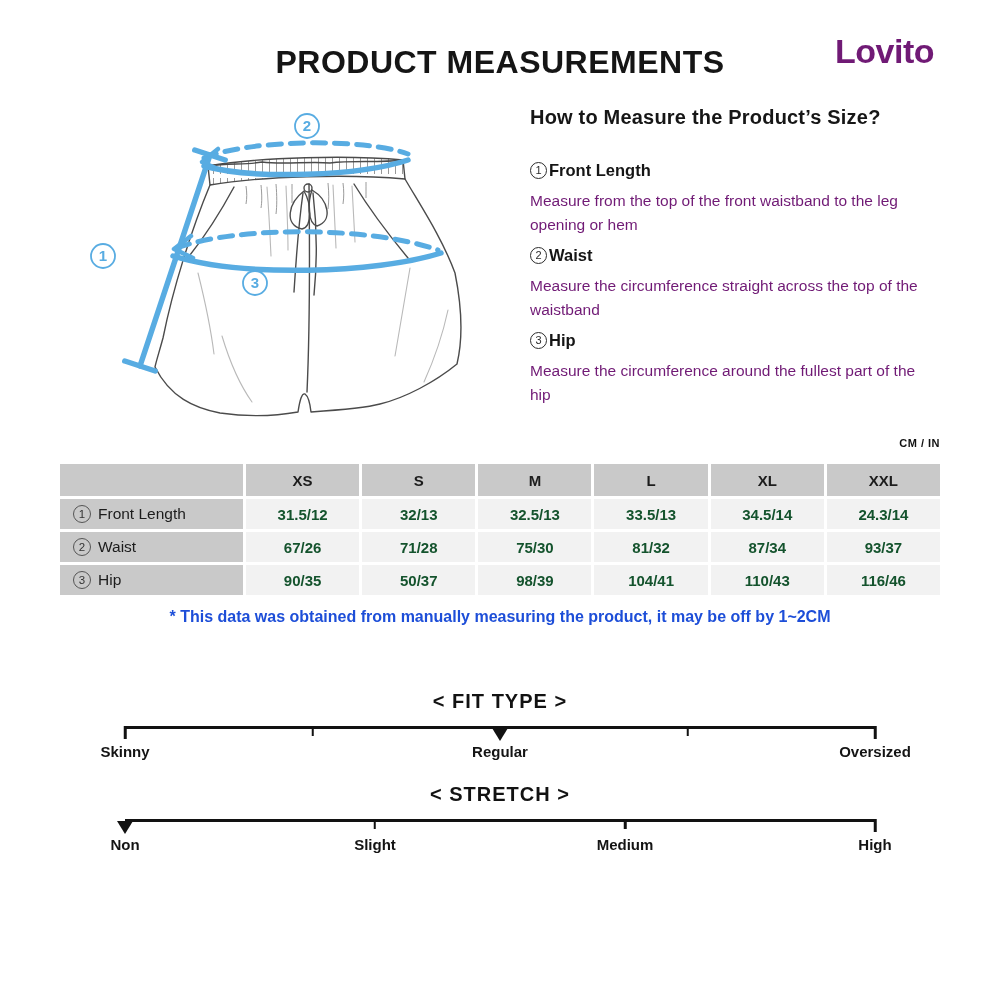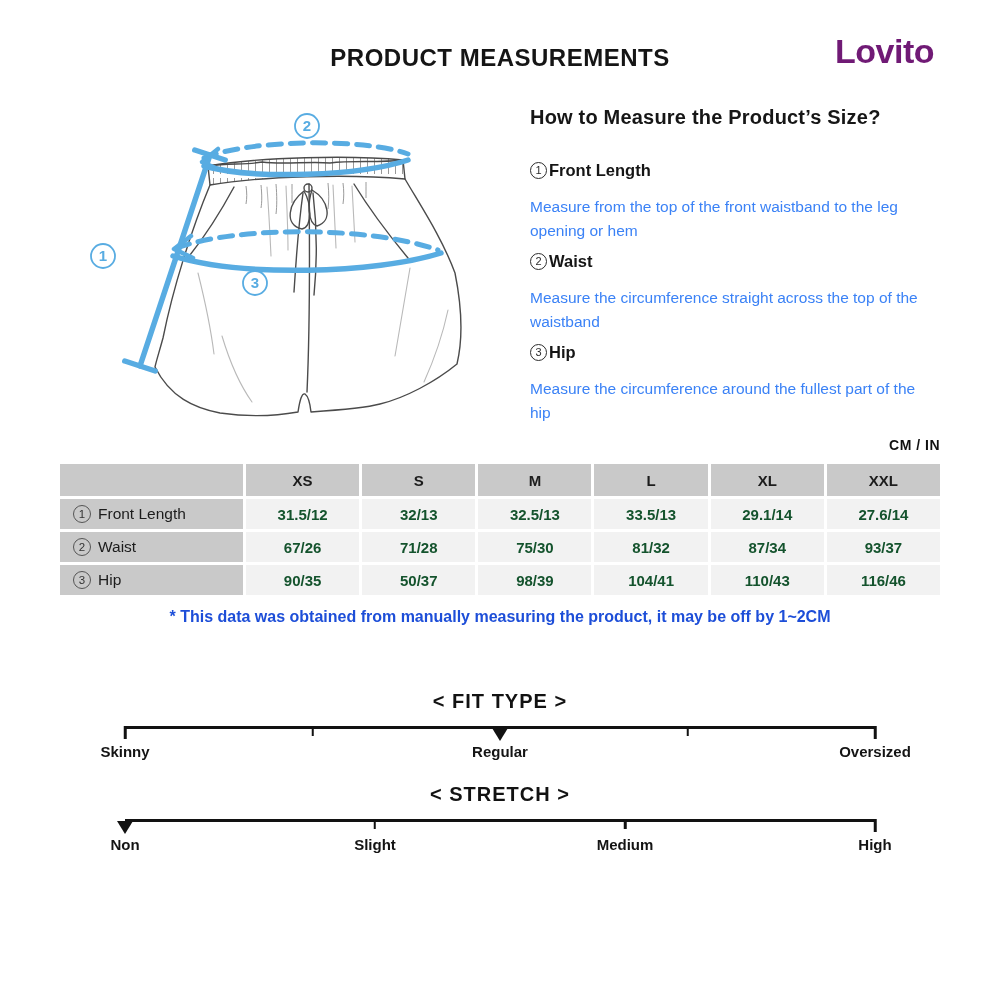--- a/index.html
+++ b/index.html
@@ -6,21 +6,21 @@
     --accent:#58ACE2;
     --table-head-bg:#c9c9c9;
     --table-cell-bg:#f2f2f2;
   }
   *{margin:0;padding:0;box-sizing:border-box}
   body{background:#fff;font-family:"Liberation Sans",sans-serif;color:#111}
   .page{position:relative;width:1000px;height:1000px;background:#fff;overflow:hidden;margin:0 auto}
 
   
   .title{position:absolute;top:44px;left:0;right:0;text-align:center;
-         font-size:24px;font-weight:800;letter-spacing:.5px;color:#151515}
+         font-size:32px;font-weight:800;letter-spacing:.5px;color:#151515}
   .brand{position:absolute;top:32px;right:66px;font-size:34px;font-weight:800;
          letter-spacing:-.5px;color:#701a75}
 
   
   .diagram{position:absolute;left:70px;top:98px;width:430px;height:338px}
   .outline{stroke:#4b4b4b;stroke-width:1.4;fill:none;stroke-linecap:round;stroke-linejoin:round}
   .band{stroke:#4b4b4b;stroke-width:1.4;fill:url(#elas)}
   .fold{stroke:#b9b9b9;stroke-width:1.1;fill:none;stroke-linecap:round}
   .gath{stroke:#8f8f8f;stroke-width:.9;fill:none}
   .blu{stroke:var(--accent);fill:none;stroke-linecap:round}
@@ -28,27 +28,27 @@
   .dash{stroke-width:5;stroke-dasharray:13 9}
   .arw{stroke-width:4.5;stroke-linejoin:round}
   .badge{fill:#fff;stroke:var(--accent);stroke-width:1.8}
   .badge-t{fill:var(--accent);font:700 15px "Liberation Sans",sans-serif;text-anchor:middle}
 
   
   .howto{position:absolute;left:530px;top:106px;width:396px}
   .howto h2{font-size:20px;font-weight:700;color:#161616;margin-bottom:28px;letter-spacing:.2px}
   .hitem .term{display:flex;align-items:center;font-size:16.5px;font-weight:700;
                line-height:26px;color:#151515}
-  .hitem .desc{font-size:15.5px;line-height:23.5px;color:#3b82f6;margin:12px 0 6px}
+  .hitem .desc{font-size:15.5px;line-height:23.5px;color:#701a75;margin:6px 0 6px}
   .cnum{display:inline-flex;align-items:center;justify-content:center;flex:0 0 auto;
         width:17px;height:17px;border:1.3px solid #2c2c2c;border-radius:50%;
         font-size:11px;font-weight:400;color:#2c2c2c;margin-right:2px;background:#fff0}
 
   
-  .unit{position:absolute;top:437px;right:60px;font-size:14px;font-weight:700;letter-spacing:.5px}
+  .unit{position:absolute;top:437px;right:60px;font-size:11px;font-weight:700;letter-spacing:.5px}
   .size-table{position:absolute;left:60px;top:464px;width:880px;display:grid;
               grid-template-columns:183px repeat(6,1fr);gap:3px}
   .cell{height:32px;display:flex;align-items:center;justify-content:center;font-size:15px}
   .cell.head{background:var(--table-head-bg);font-weight:700;color:#1c1c1c}
   .cell.corner{background:var(--table-head-bg)}
   .cell.rowlabel{background:var(--table-head-bg);justify-content:flex-start;
                  padding-left:13px;gap:7px;font-size:15.5px;color:#1c1c1c;height:30px}
   .cell.rowlabel .cnum{width:18px;height:18px;border-color:#555;color:#333;font-size:11.5px;margin:0}
   .cell.val{background:var(--table-cell-bg);font-weight:700;color:#14532d;height:30px}
 
@@ -199,22 +199,22 @@
     <div class="cell head">XXL</div>
 
     <div class="cell rowlabel">
       <span class="cnum">1</span>
       <span>Front Length</span>
     </div>
     <div class="cell val">31.5/12</div>
     <div class="cell val">32/13</div>
     <div class="cell val">32.5/13</div>
     <div class="cell val">33.5/13</div>
-    <div class="cell val">29.1/14</div>
-    <div class="cell val">27.6/14</div>
+    <div class="cell val">34.5/14</div>
+    <div class="cell val">24.3/14</div>
 
     <div class="cell rowlabel">
       <span class="cnum">2</span>
       <span>Waist</span>
     </div>
     <div class="cell val">67/26</div>
     <div class="cell val">71/28</div>
     <div class="cell val">75/30</div>
     <div class="cell val">81/32</div>
     <div class="cell val">87/34</div>

